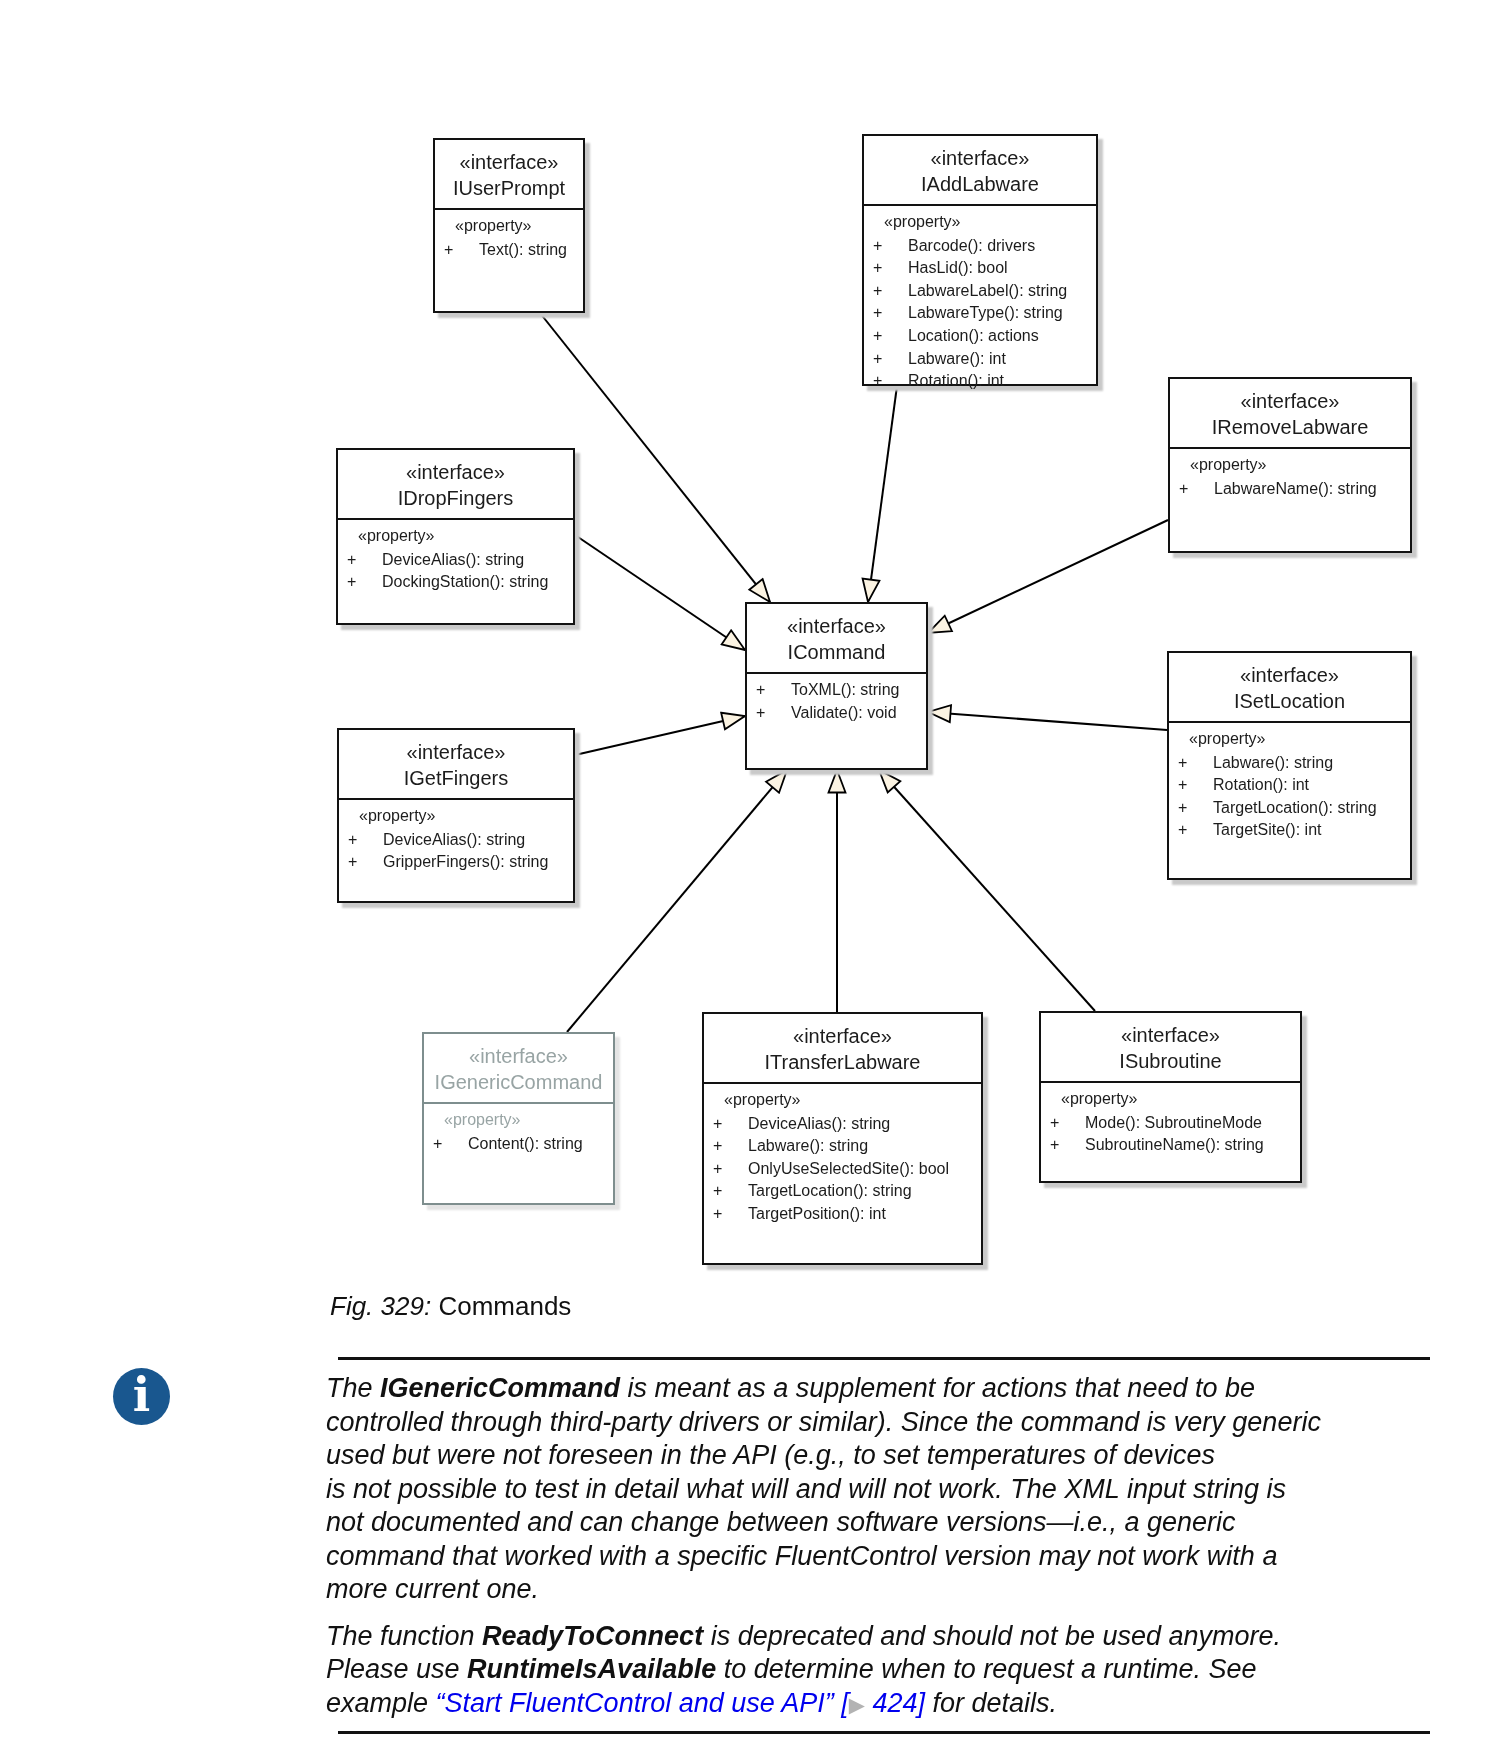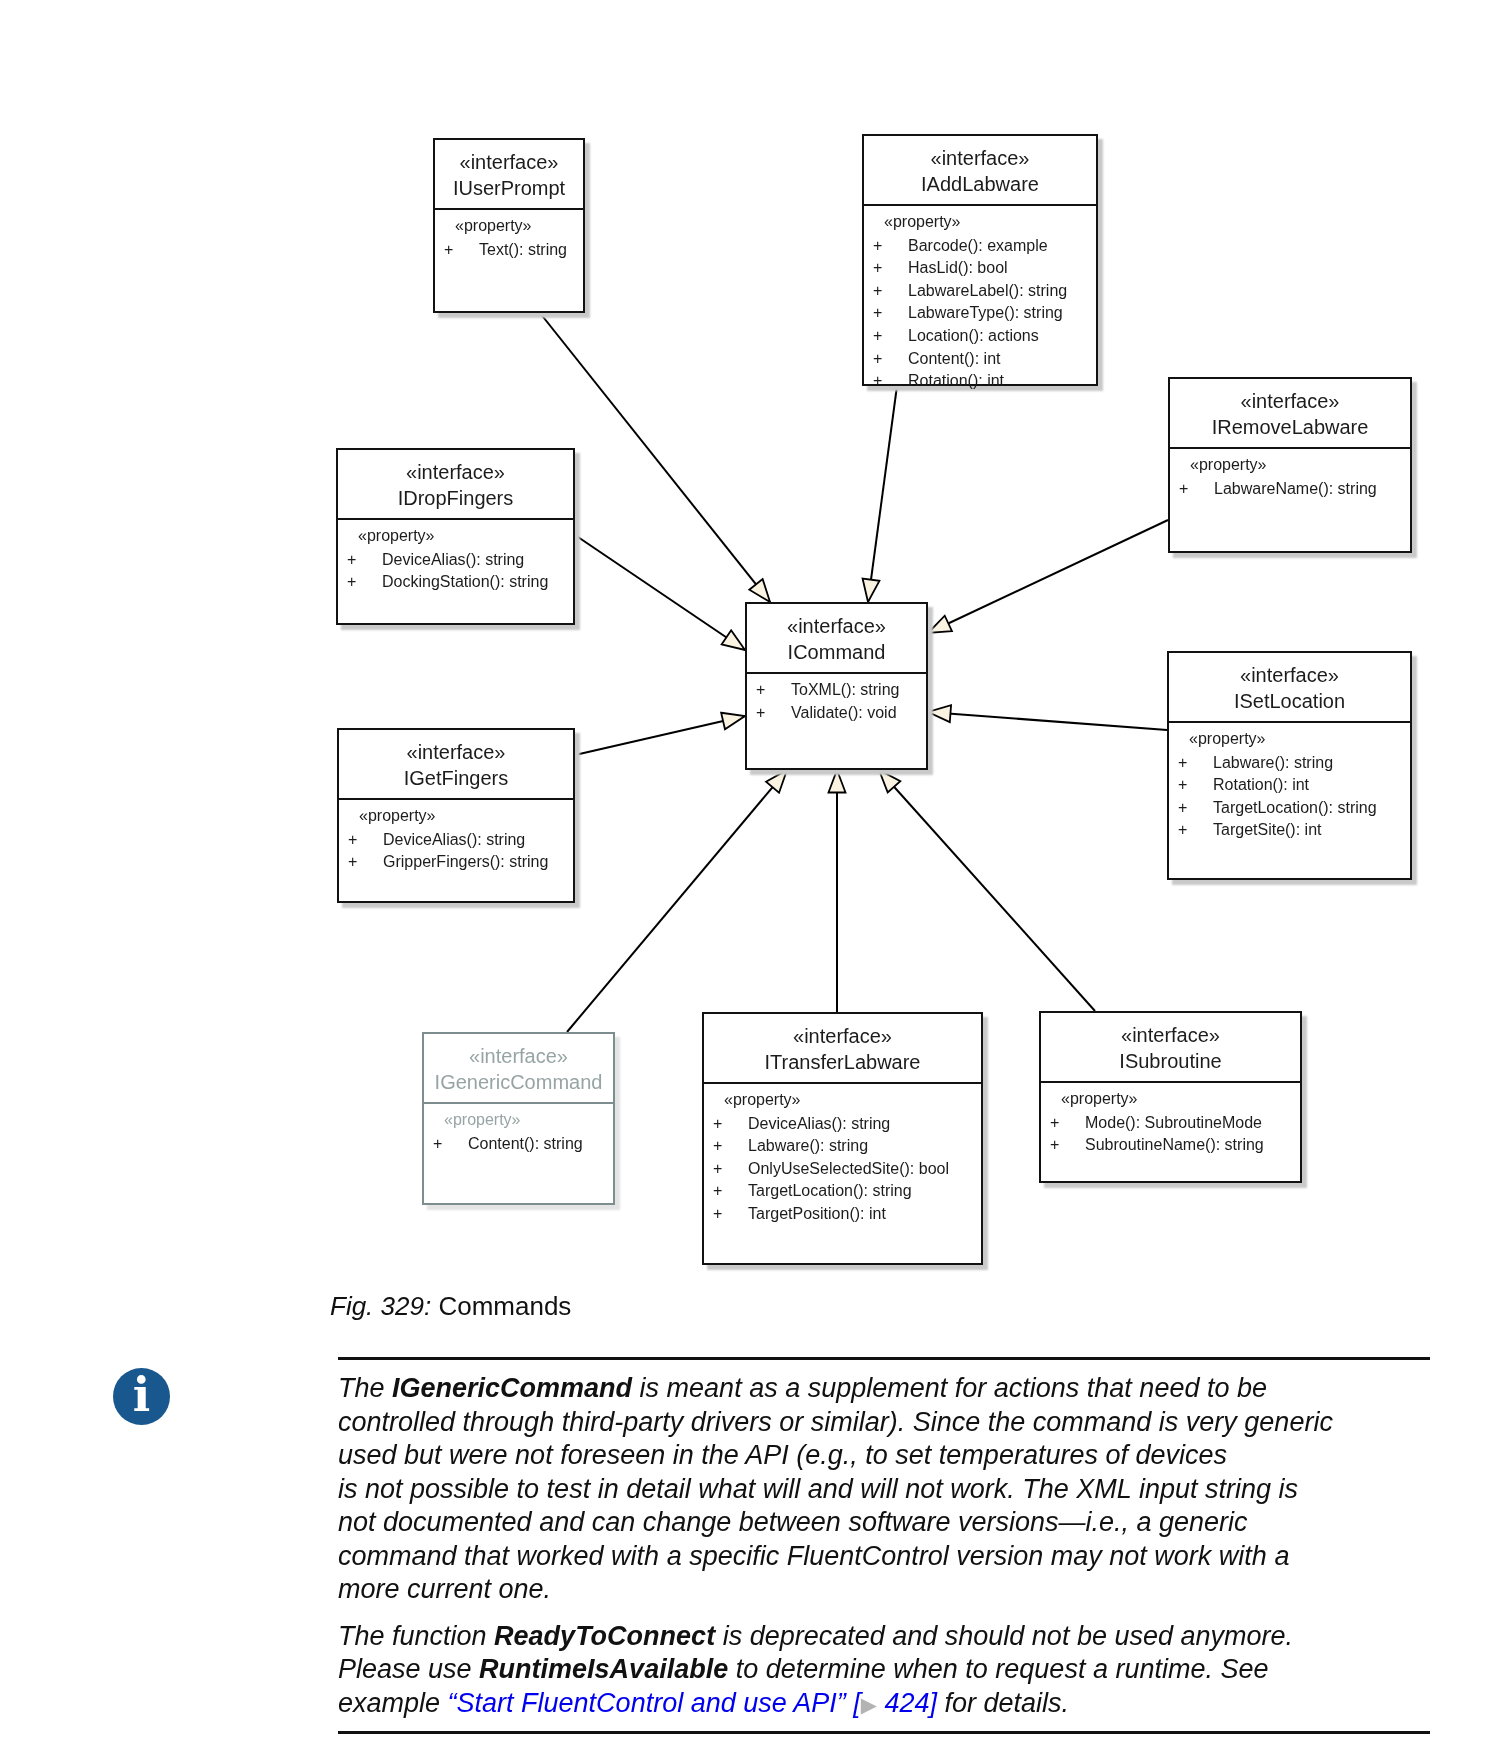--- a/index.html
+++ b/index.html
@@ -18,21 +18,21 @@
   .dimmed .uml-title{border-bottom-color:#7e8e8e;color:#98a4a4}
   .dimmed .prop-header{color:#98a4a4}
   .caption{position:absolute;left:330px;top:1290px;font-size:26px}
   .caption .note-line{line-height:32px}
   .rule{position:absolute;left:338px;width:1092px;height:3px;background:#111}
   .rule-top{top:1357px}
   .rule-bottom{top:1731px}
   .info-badge{position:absolute;left:113px;top:1368px;width:57px;height:57px;border-radius:50%;
               background:#19578f;color:#fff;font-family:"DejaVu Serif",serif;font-weight:bold;
               font-size:46px;text-align:center;line-height:55px}
-  .note-text{position:absolute;left:338px;top:1372px;width:1100px;font-size:27px}
+  .note-text{position:absolute;left:326px;top:1372px;width:1100px;font-size:27px}
   .note-para{margin:0 0 13px 0}
   .note-line{line-height:33.5px}
   .seg-i{font-style:italic}
   .seg-bi{font-style:italic;font-weight:bold}
   .seg-n{font-style:normal}
   .seg-link{font-style:italic;color:#0000ee}
   .seg-marker{font-style:normal;color:#b3b3b3;font-size:21px}
 </style>
 </head>
 <body>
@@ -71,41 +71,41 @@
   </div>
 <div class="uml-box" style="left:862px;top:134px;width:236px;height:252px">
     <div class="uml-title">
       <div>«interface»</div>
       <div>IAddLabware</div>
     </div>
     <div class="uml-props">
       <div class="prop-header">«property»</div>
       <div class="member">
         <span class="vis">+</span>
-        <span class="sig">Barcode(): example</span>
+        <span class="sig">Barcode(): drivers</span>
       </div>
       <div class="member">
         <span class="vis">+</span>
         <span class="sig">HasLid(): bool</span>
       </div>
       <div class="member">
         <span class="vis">+</span>
         <span class="sig">LabwareLabel(): string</span>
       </div>
       <div class="member">
         <span class="vis">+</span>
         <span class="sig">LabwareType(): string</span>
       </div>
       <div class="member">
         <span class="vis">+</span>
         <span class="sig">Location(): actions</span>
       </div>
       <div class="member">
         <span class="vis">+</span>
-        <span class="sig">Content(): int</span>
+        <span class="sig">Labware(): int</span>
       </div>
       <div class="member">
         <span class="vis">+</span>
         <span class="sig">Rotation(): int</span>
       </div>
     </div>
   </div>
 <div class="uml-box" style="left:1168px;top:377px;width:244px;height:176px">
     <div class="uml-title">
       <div>«interface»</div>

